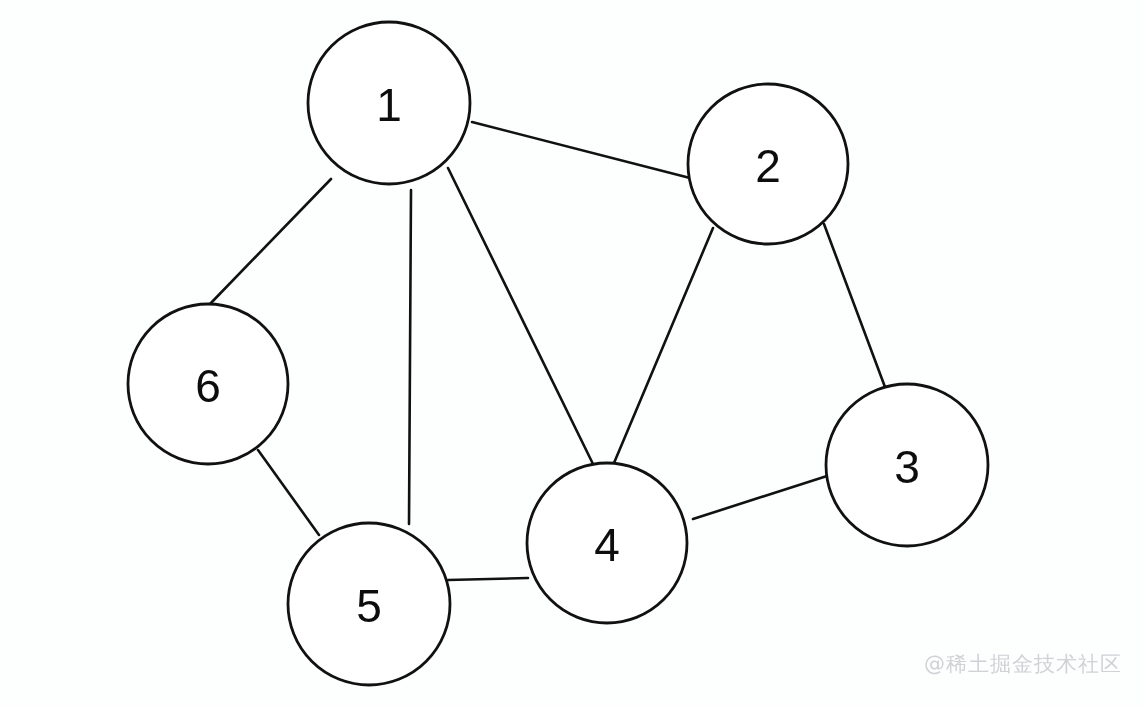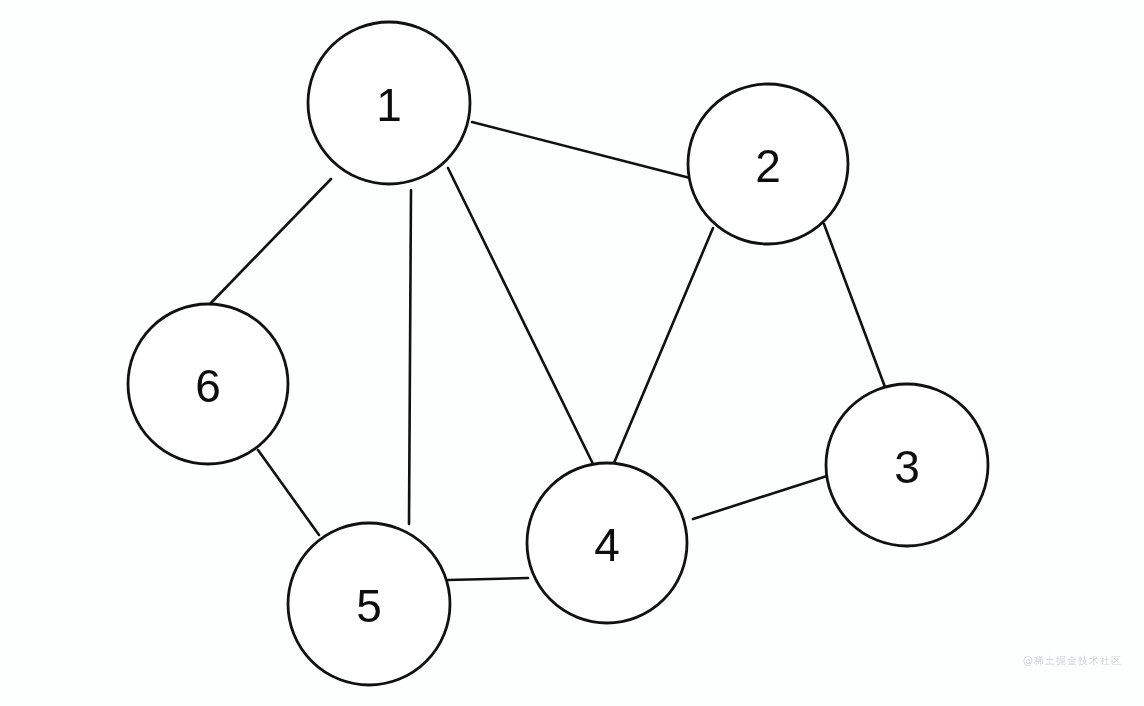--- a/index.html
+++ b/index.html
@@ -41,23 +41,23 @@
     font-family: "Liberation Sans", "DejaVu Sans", sans-serif;
     font-size: 46px;
     fill: #0d0d0d;
     text-anchor: middle;
     dominant-baseline: central;
     font-weight: 400;
   }
   #watermark {
     position: absolute;
     right: 22px;
-    bottom: 38px;
+    bottom: 28px;
     font-family: "DejaVu Sans", "Liberation Sans", sans-serif;
-    font-size: 10px;
+    font-size: 21px;
     letter-spacing: 1px;
     color: #cfd3d6;
     white-space: nowrap;
     user-select: none;
   }
 </style>
 </head>
 <body>
 
 <div id="canvas-root">

